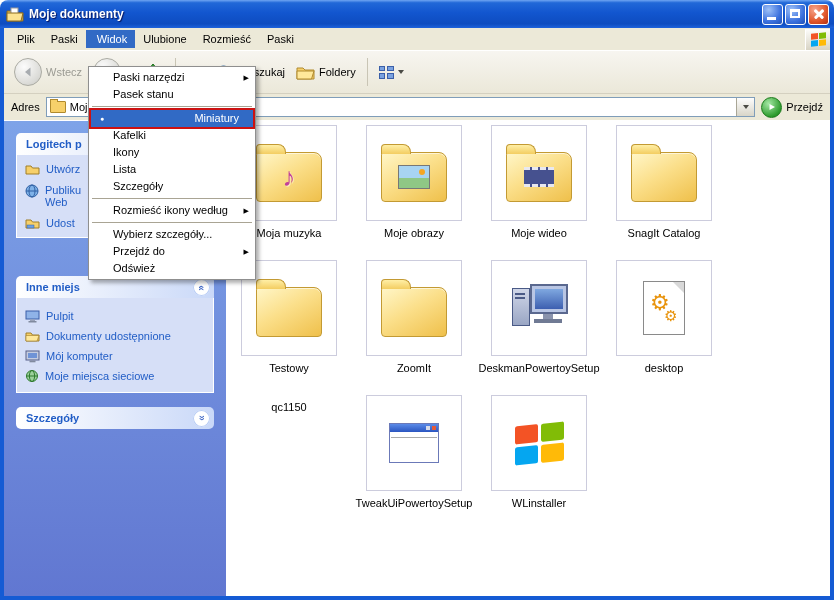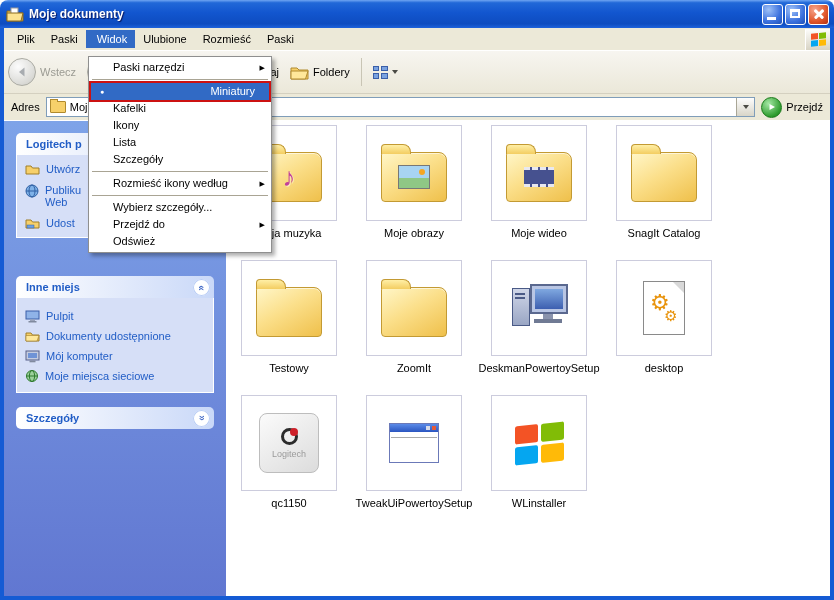--- a/index.html
+++ b/index.html
@@ -29,21 +29,21 @@
   
   .menubar { height:22px; display:flex; align-items:center; padding-left:5px; border-bottom:1px solid #FFFFFF; }
   .menu-item { padding:3px 8px; cursor:default; }
   .menu-item.active { background:#316AC5; color:#fff;padding-left:11px; }
   .menubar-logo-tile { margin-left:auto; width:24px; height:21px; display:flex; align-items:center; justify-content:center;
                        background:linear-gradient(#FDFDFB,#D8D4C4); border-left:1px solid #fff; }
   .winflag-sm { display:grid; grid-template-columns:7px 7px; grid-template-rows:6px 6px; gap:1px; transform:skewY(-6deg); }
   .wf-r{background:#F35325;} .wf-g{background:#81BC06;} .wf-b{background:#05A6F0;} .wf-y{background:#FFBA08;}
 
   
-  .toolbar { height:42px; display:flex; align-items:center; gap:3px; 
+  .toolbar { height:42px; display:flex; align-items:center; gap:3px; padding-left:6px;
              background:linear-gradient(#F7F5F0,#EBE8D9); border-bottom:1px solid #D4D0C0; }
   .tb-btn { display:flex; align-items:center; gap:4px; padding:2px 4px; height:34px; box-sizing:border-box; border-radius:3px; }
   .tb-btn.disabled { color:#9B9B93; }
   .nav-circle { width:28px; height:28px; border-radius:50%; display:flex; align-items:center; justify-content:center; box-sizing:border-box; }
   .nav-circle.disabled { background:radial-gradient(circle at 35% 30%,#FCFCFC,#DADAD6 70%,#C4C4BE); border:1px solid #ABABA3; }
   .tb-sep { width:1px; height:28px; background:#C9C5B5; margin:0 4px; }
   .caret-down { width:0; height:0; border-left:3px solid transparent; border-right:3px solid transparent; border-top:4px solid #4A4A44; }
   .tb-search { margin-left:30px; }
   .views-grid { width:15px; height:13px; display:grid; grid-template-columns:1fr 1fr; grid-template-rows:1fr 1fr; gap:2px; }
   .views-grid i { background:#7AA2E0; border:1px solid #3B5FA8; }
@@ -134,21 +134,21 @@
   .aw-bar { height:8px; background:linear-gradient(#5B8BE8,#2A55C0); display:flex; justify-content:flex-end; align-items:center; gap:2px; padding-right:2px; }
   .aw-bar i { width:4px; height:4px; background:#D8DCEA; }
   .aw-bar i.red { background:#E45A3A; }
   .aw-mline { height:5px; border-bottom:1px solid #AAA; margin:0 1px; }
 
   
   .icon-winflag { display:grid; grid-template-columns:23px 23px; grid-template-rows:18px 18px; gap:3px; transform:skewY(-6deg); }
   .icon-winflag i { border-radius:2px; }
 
   
-  .view-menu { position:absolute; left:88px; top:56px; width:184px; background:#fff; z-index:40;
+  .view-menu { position:absolute; left:88px; top:66px; width:168px; background:#fff; z-index:40;
                border:1px solid #8F8F8F; box-shadow:3px 3px 4px rgba(0,0,0,.32); padding:2px; box-sizing:border-box; }
   .vm-item { position:relative; height:17px; line-height:17px; padding:0 14px 0 22px; white-space:nowrap; }
   .vm-item.selected { background:#316AC5; color:#fff; }
   .vm-item.annotated { outline:2px solid #CC1111;text-align:right; }
   .vm-radio { position:absolute; left:9px; top:0; font-size:7px; }
   .vm-sub { position:absolute; right:4px; top:0; font-size:7px; }
   .vm-sep { height:1px; background:#A9A494; margin:3px 1px; }
 </style>
 </head>
 <body>
@@ -438,26 +438,20 @@
                 <span class="gear1">⚙</span>
                 <span class="gear2">⚙</span>
               </div>
             </div>
             <div class="file-label">
                 <span>desktop</span>
               </div>
           </div>
 
           <div class="file-item">
-            <div class="thumb">
-              <div class="icon-logi">
-                <span class="logi-mark"></span>
-                <span class="logi-text">Logitech</span>
-              </div>
-            </div>
             <div class="file-label">
                 <span>qc1150</span>
               </div>
           </div>
 
           <div class="file-item">
             <div class="thumb">
               <div class="icon-appwin">
                 <div class="aw-bar">
                     <i></i>
@@ -489,20 +483,23 @@
       </div>
 
     </div>
   </div>
 
   <div class="view-menu">
     <div class="vm-item">
       <span>Paski narzędzi</span>
       <span class="vm-sub">▶</span>
     </div>
+    <div class="vm-item">
+      <span>Pasek stanu</span>
+    </div>
     <div class="vm-sep"></div>
     <div class="vm-item selected annotated">
       <span class="vm-radio">●</span>
       <span>Miniatury</span>
     </div>
     <div class="vm-item">
       <span>Kafelki</span>
     </div>
     <div class="vm-item">
       <span>Ikony</span>

